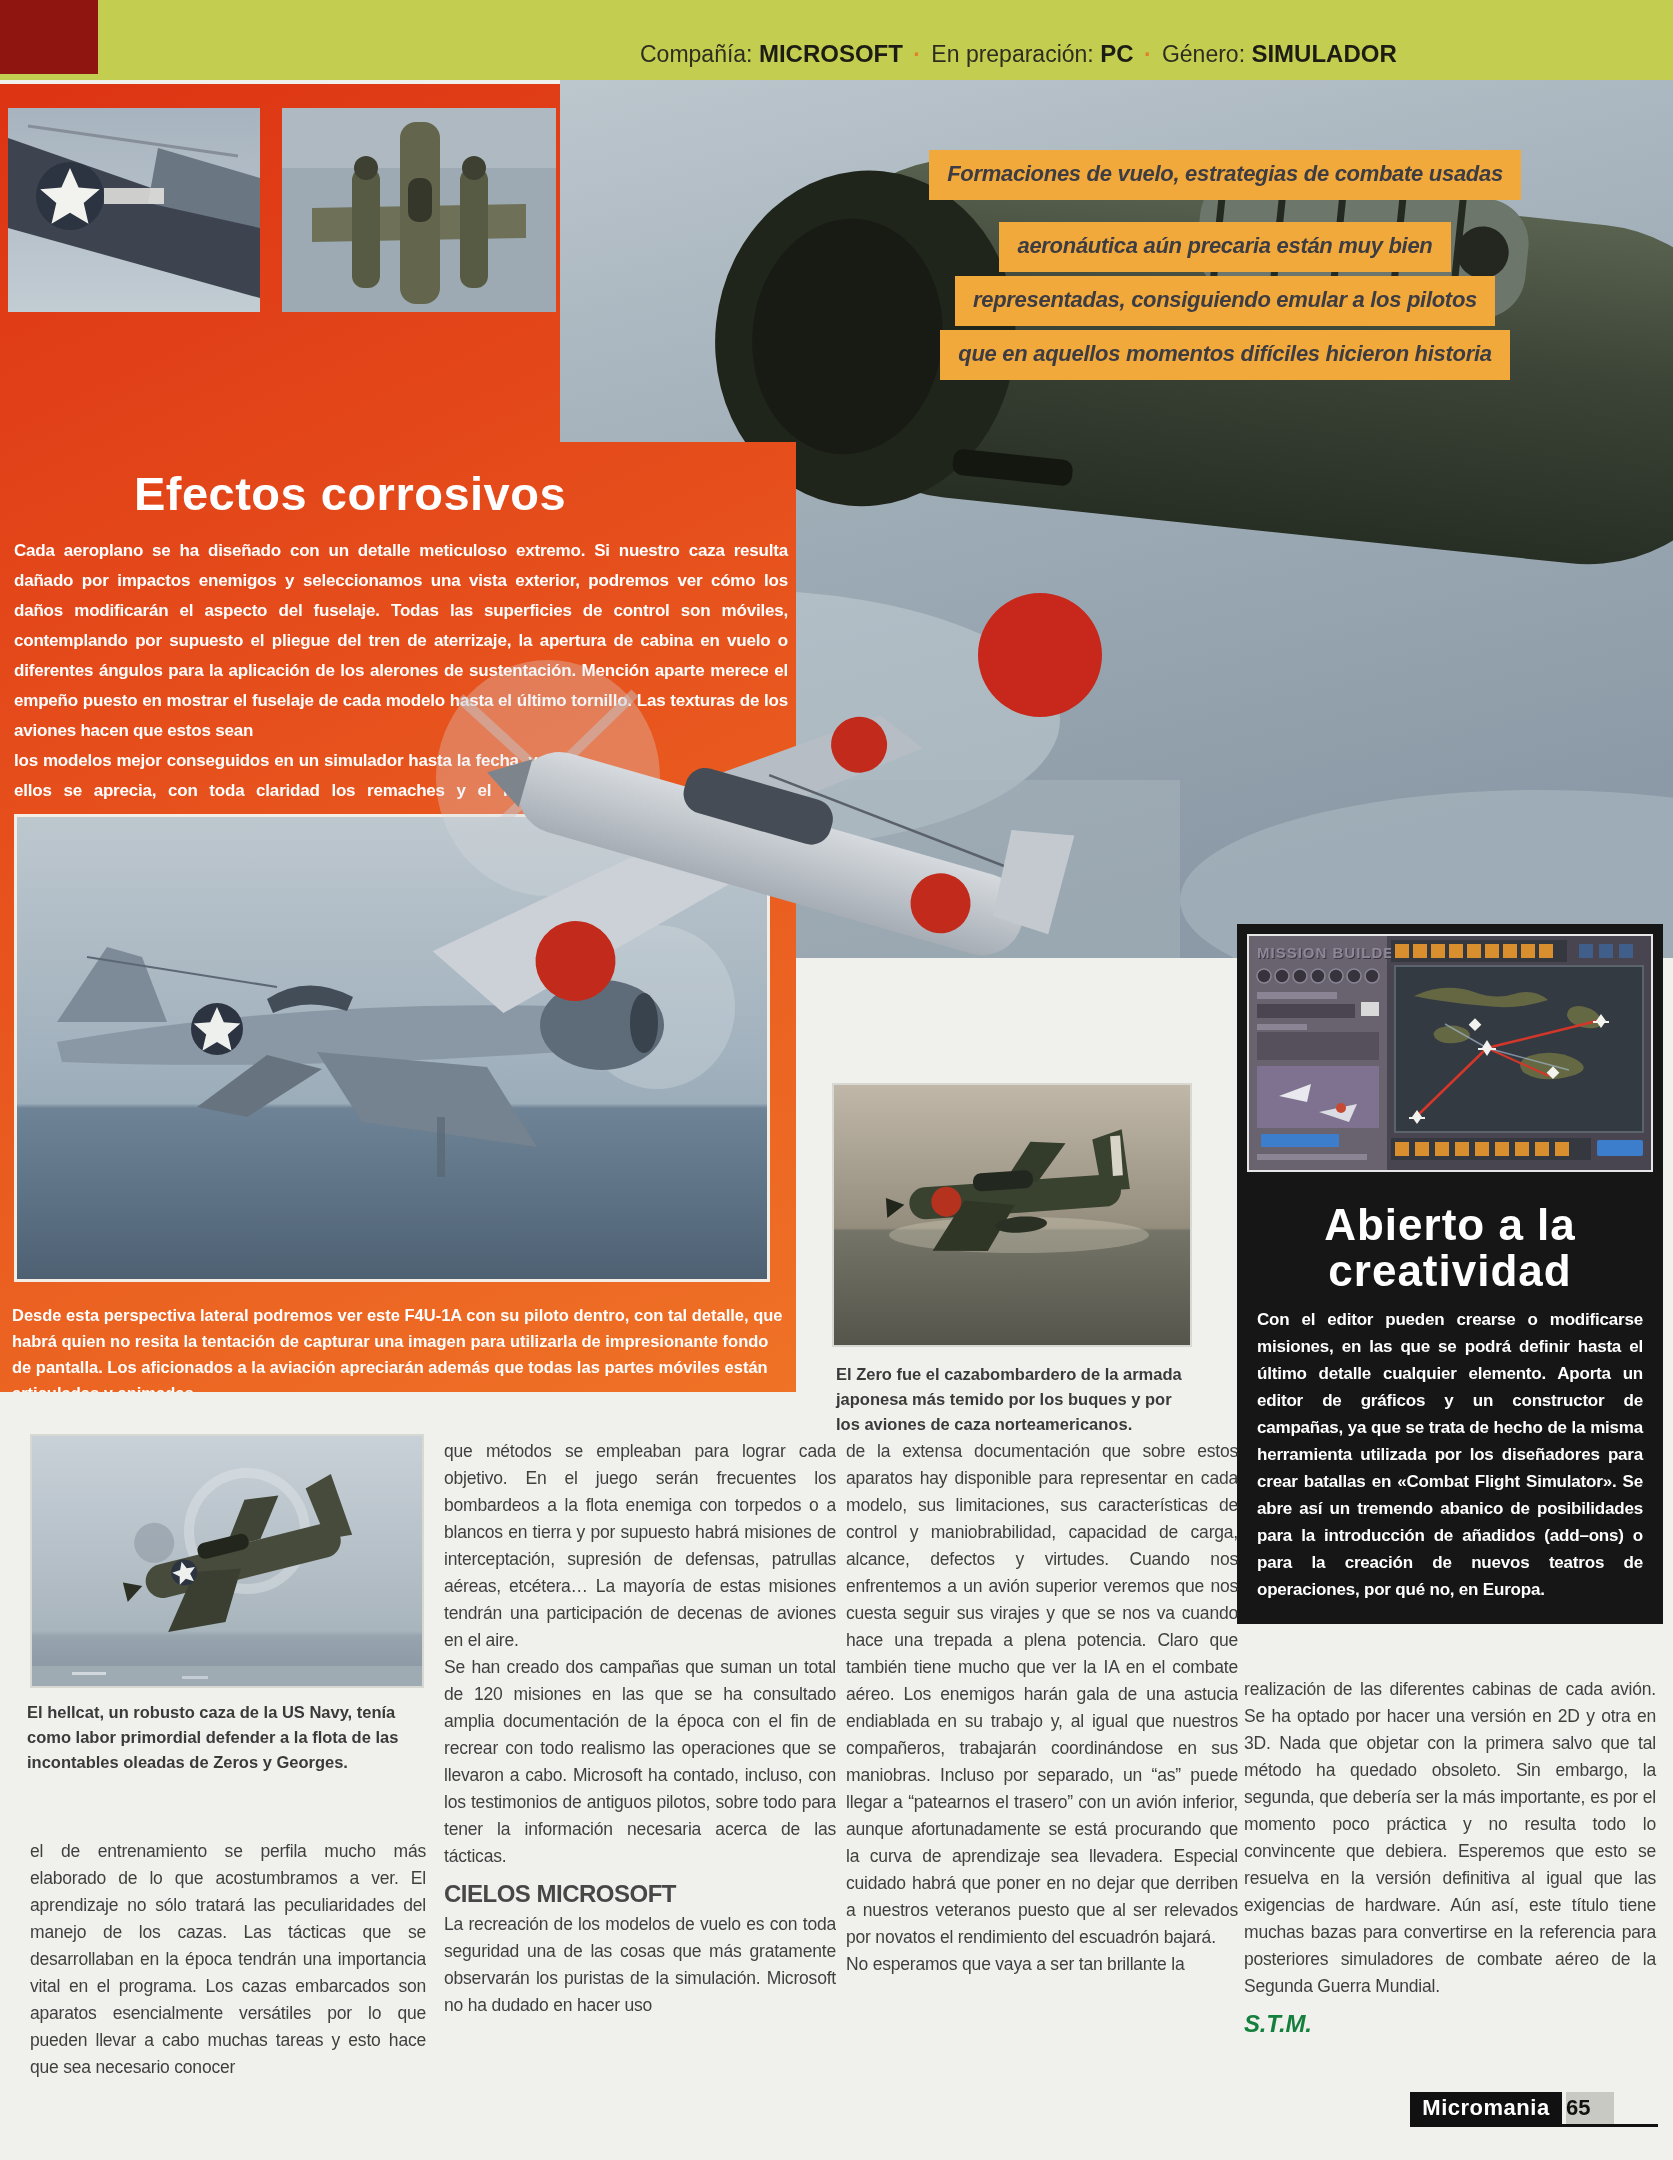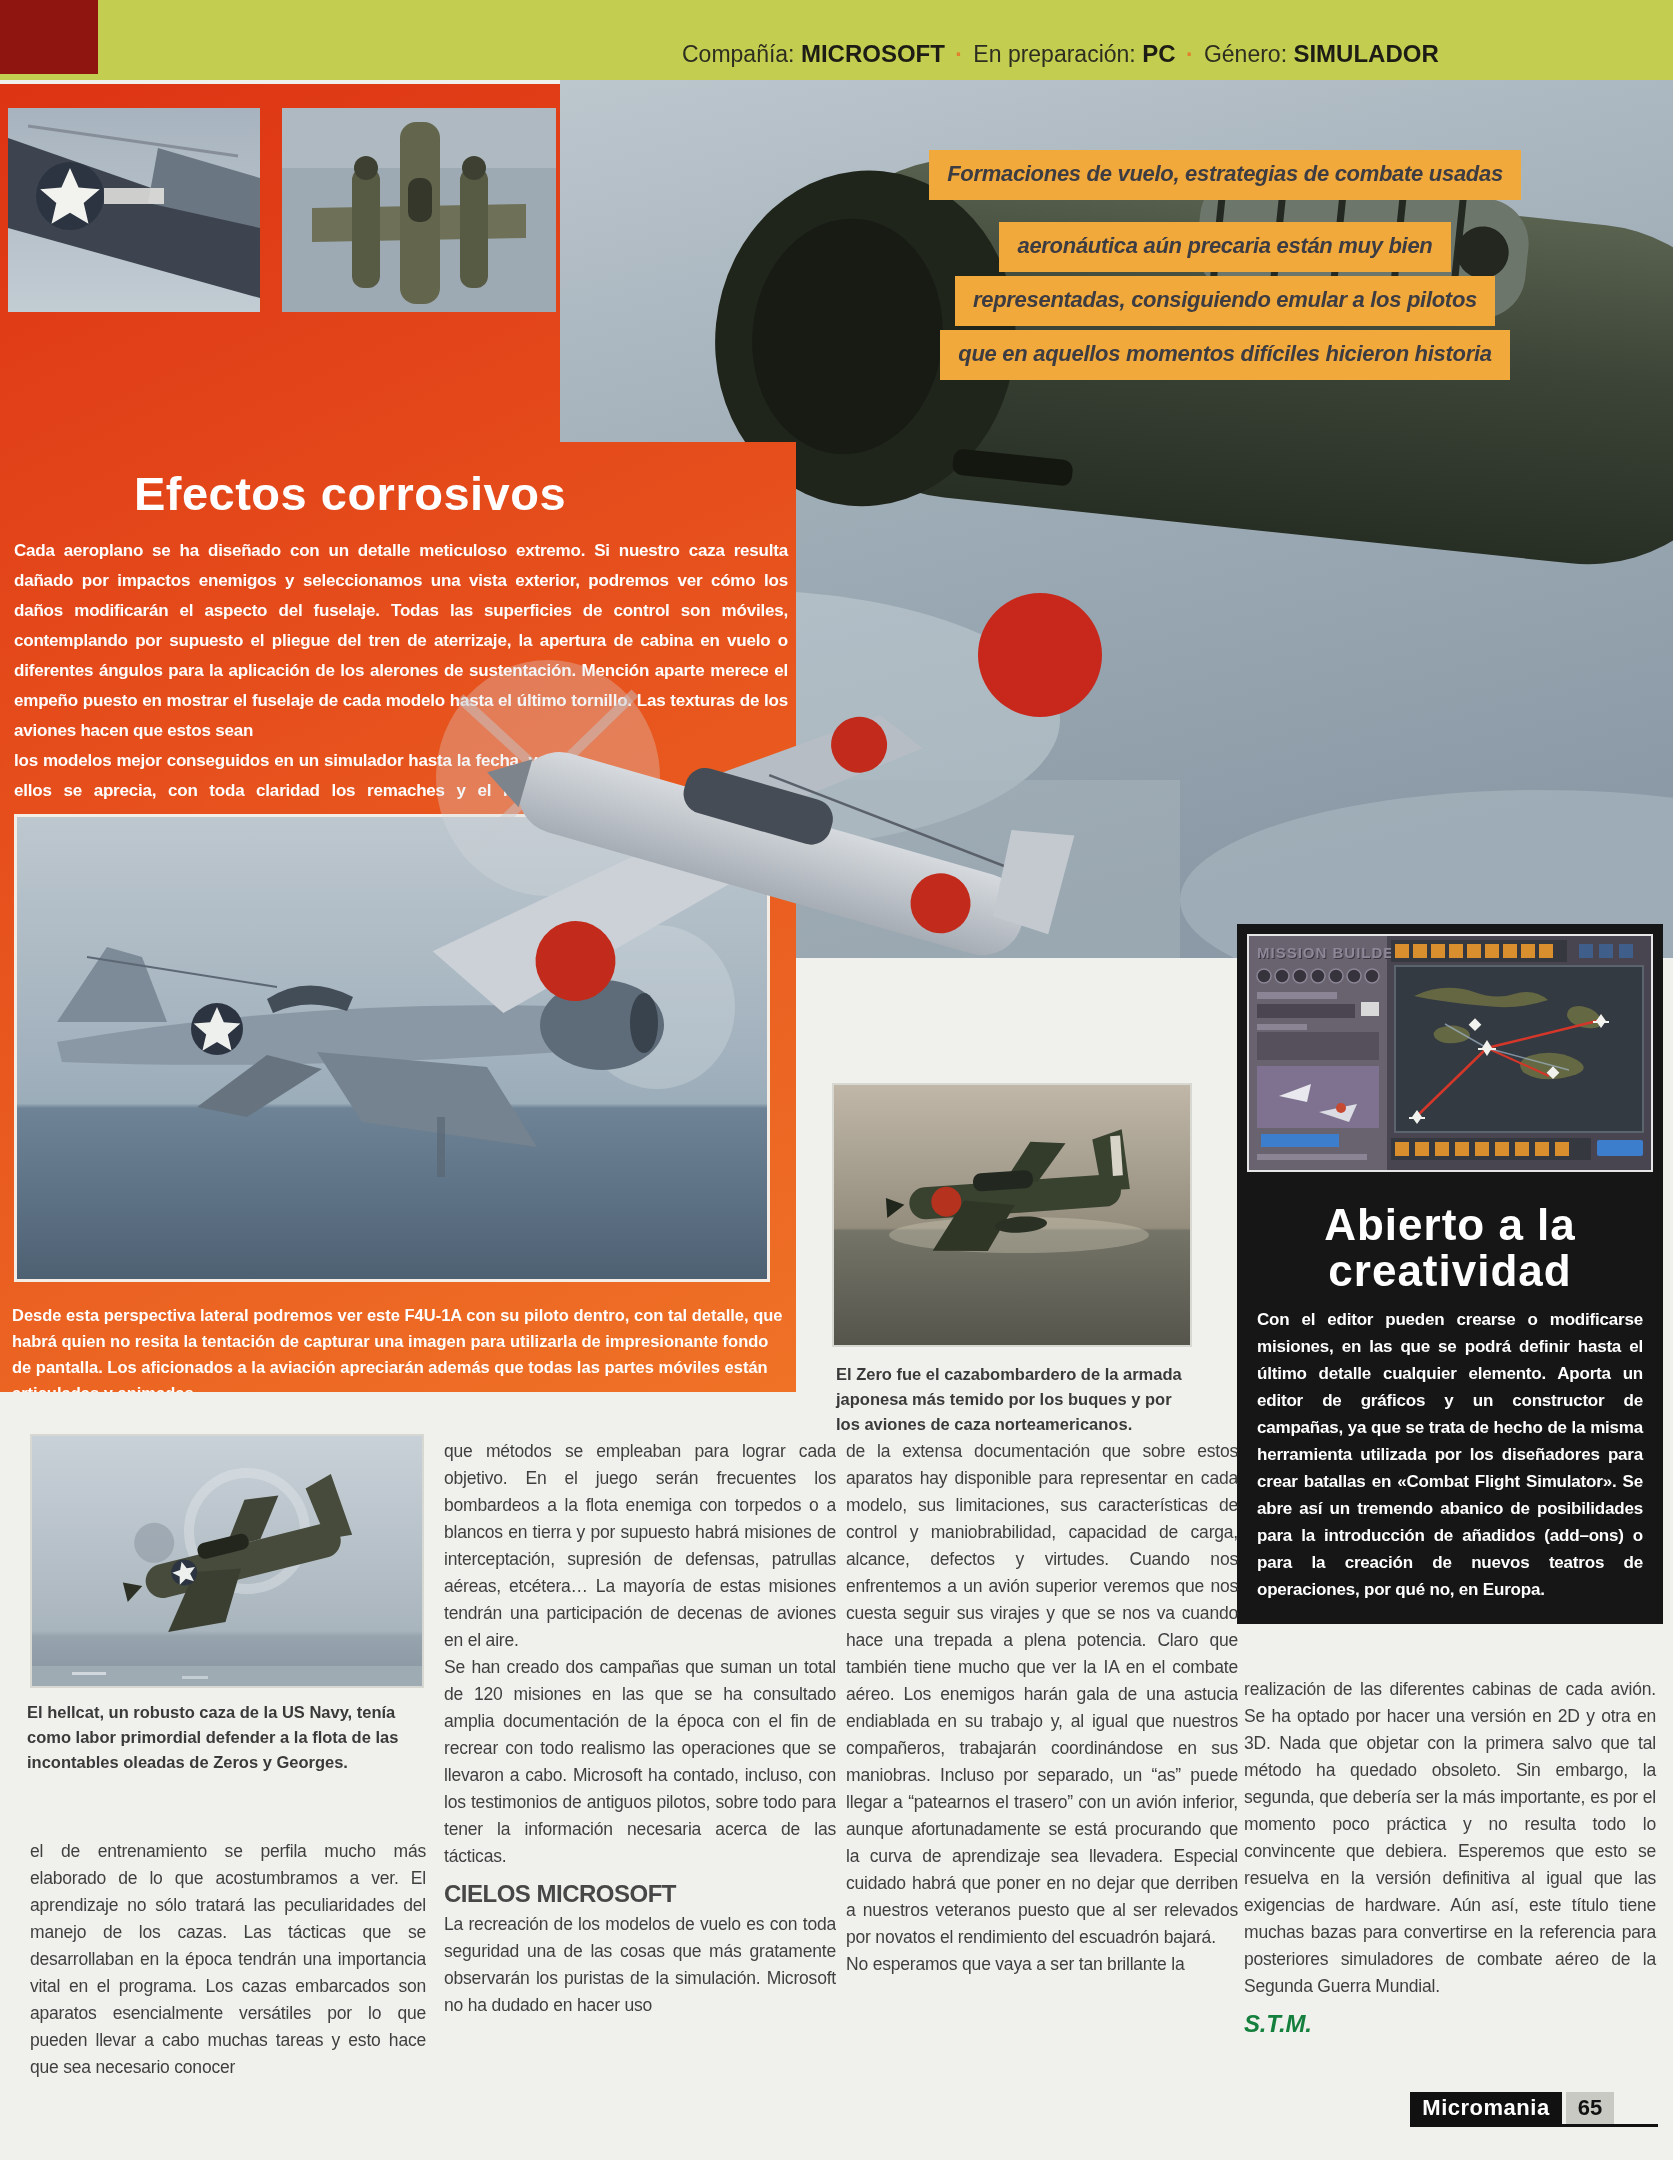--- a/index.html
+++ b/index.html
@@ -4,21 +4,21 @@
 <style>
   html,body{margin:0;padding:0;background:#d8d8d4;}
   .page{position:relative;width:1673px;height:2160px;background:#f0f1ec;
         font-family:"Liberation Sans",sans-serif;overflow:hidden;margin:0 auto;}
   .abs{position:absolute;}
 
   
   .strip{left:0;top:0;width:1673px;height:80px;background:#c3cd50;}
   .red-corner{left:0;top:0;width:98px;height:74px;background:#8f1511;}
   .hdr{left:640px;top:40px;width:522px;text-align:left;font-size:23px;color:#2d2d20;
-       white-space:nowrap;margin-left:42px;}
+       white-space:nowrap;}
   .hdr b{font-size:24px;color:#1d1d15;}
   .hdr .dot{color:#e0822d;font-weight:bold;padding:0 4px;}
 
   
   .zero-big{left:560px;top:80px;width:1113px;height:878px;z-index:1;}
 
   
   .quote{left:830px;top:148px;width:790px;z-index:5;text-align:center;}
   .quote .ql{display:inline-block;background:#f2a93b;color:#3c3c42;
      font-style:italic;font-weight:bold;font-size:22px;line-height:36px;
@@ -75,21 +75,21 @@
   .subhead{font-size:24px;font-weight:800;color:#474747;letter-spacing:-0.5px;
      margin:10px 0 4px !important;text-align:left;}
   .sig{font-style:italic;font-weight:bold;font-size:24px;
      color:#15803d;margin-top:10px !important;}
 
   
   .foot-box{left:1410px;top:2092px;width:152px;height:32px;background:#111;
      color:#fff;font-weight:bold;font-size:22px;text-align:center;line-height:32px;
      letter-spacing:0.5px;z-index:6;}
   .foot-num{left:1566px;top:2092px;width:48px;height:32px;background:#c9c9c3;
-     color:#111;font-weight:bold;font-size:22px;text-align:center;line-height:32px;z-index:6;}
+     color:#111;font-weight:bold;font-size:22px;text-align:left;line-height:32px;z-index:6;}
   .foot-line{left:1410px;top:2124px;width:248px;height:3px;background:#111;z-index:6;}
 </style>
 </head>
 <body>
 
 <div class="page">
 
   <div class="abs strip"></div>
   <div class="abs red-corner"></div>
   <div class="abs hdr">

